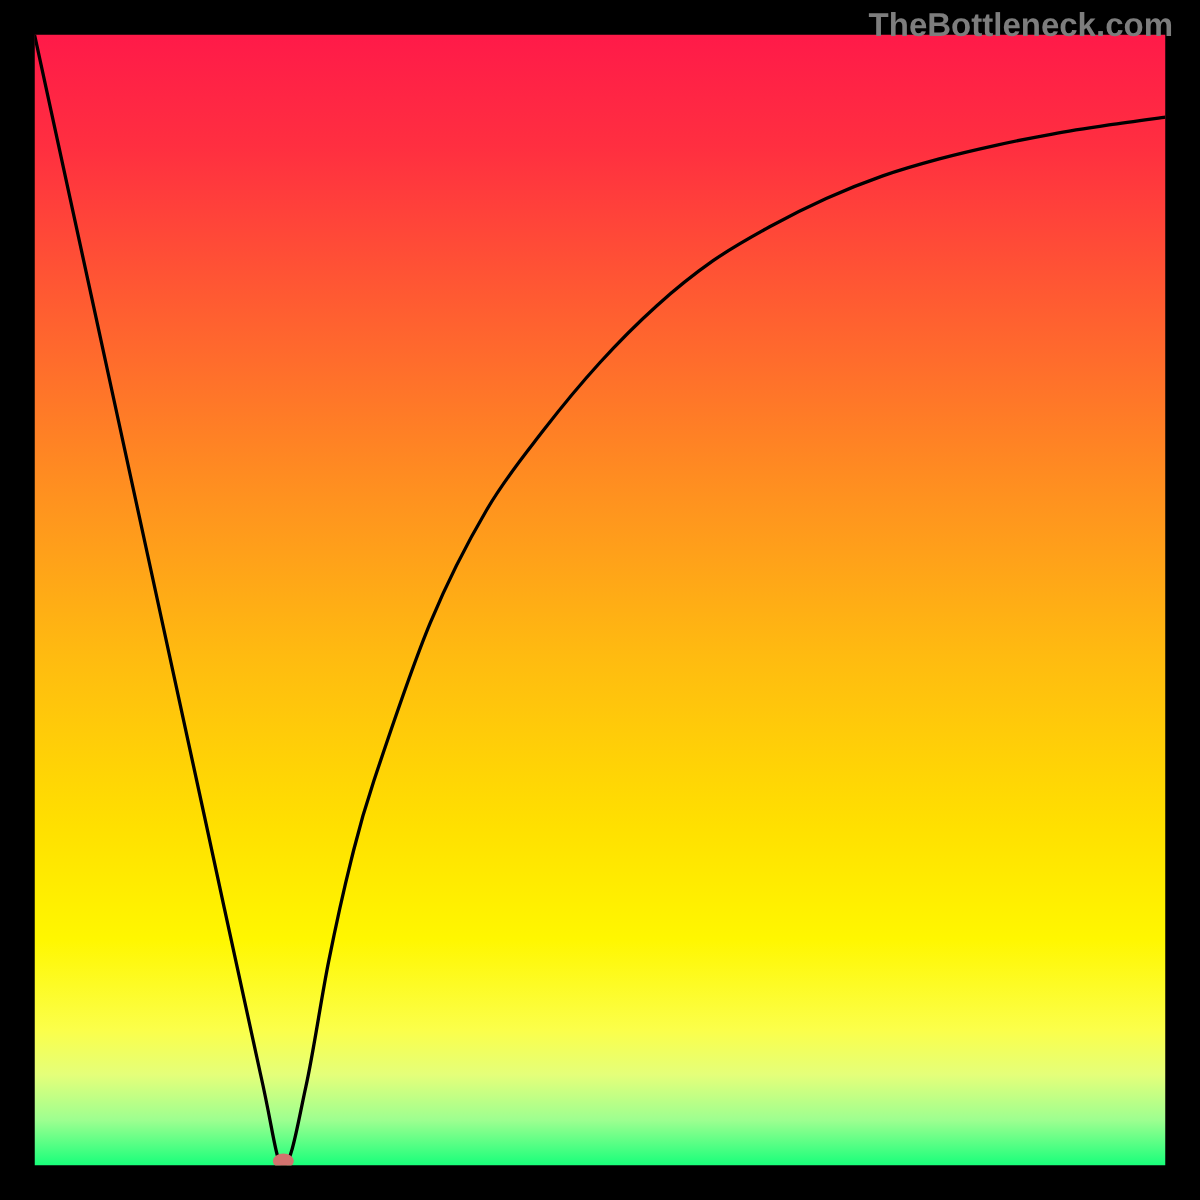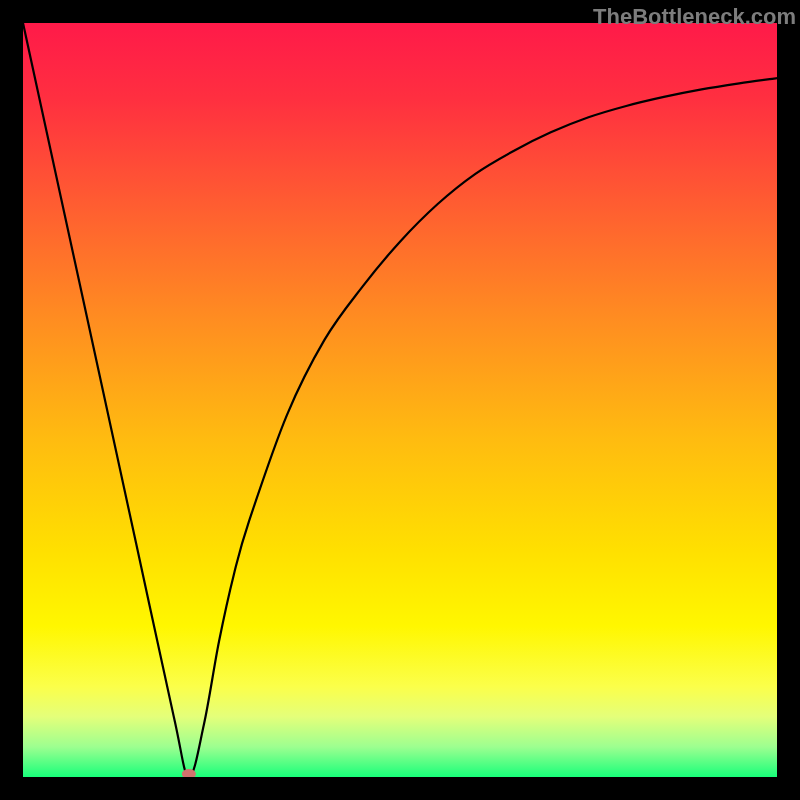--- a/index.html
+++ b/index.html
@@ -7,21 +7,21 @@
     padding: 0;
     width: 800px;
     height: 800px;
     background: #000;
     position: relative;
     font-family: Arial, sans-serif;
   }
   .attribution {
     position: absolute;
     top: 4px;
-    right: 4px;
+    right: 18px;
     font-size: 22px;
     font-weight: bold;
     color: #7d7d7d;
     z-index: 10;
   }
   .frame {
     position: absolute;
     top: 23px;
     left: 23px;
     width: 754px;

